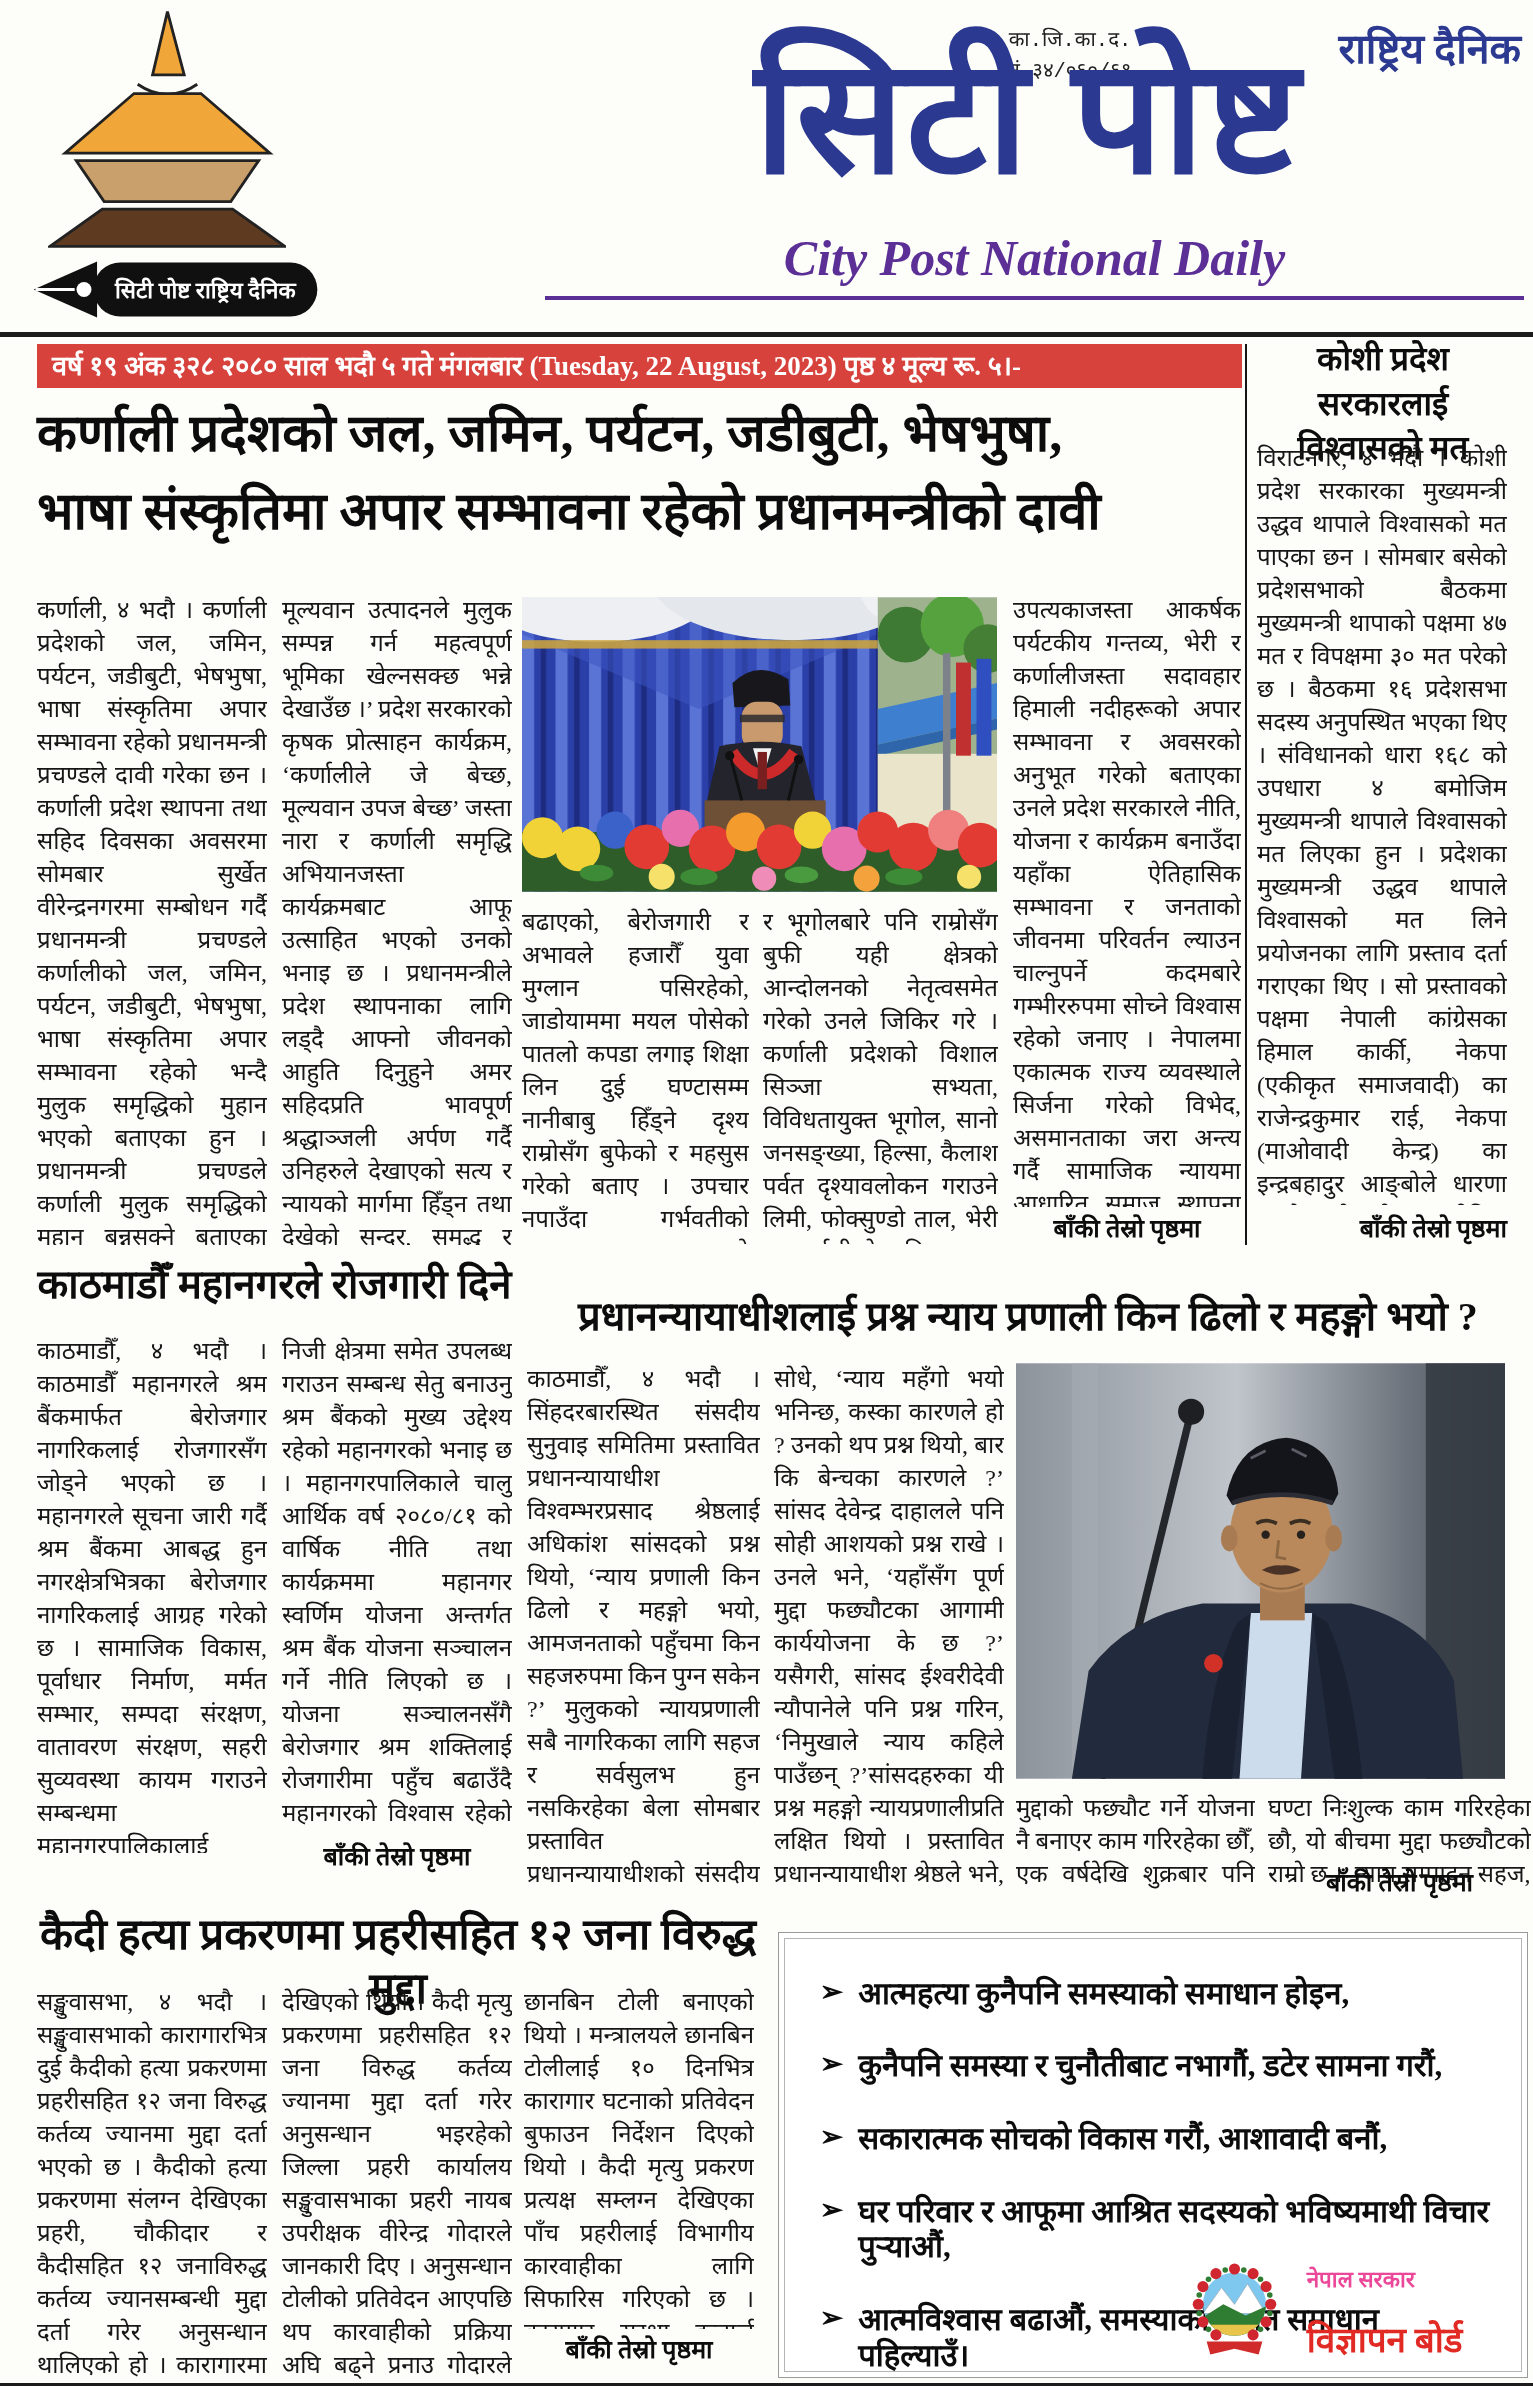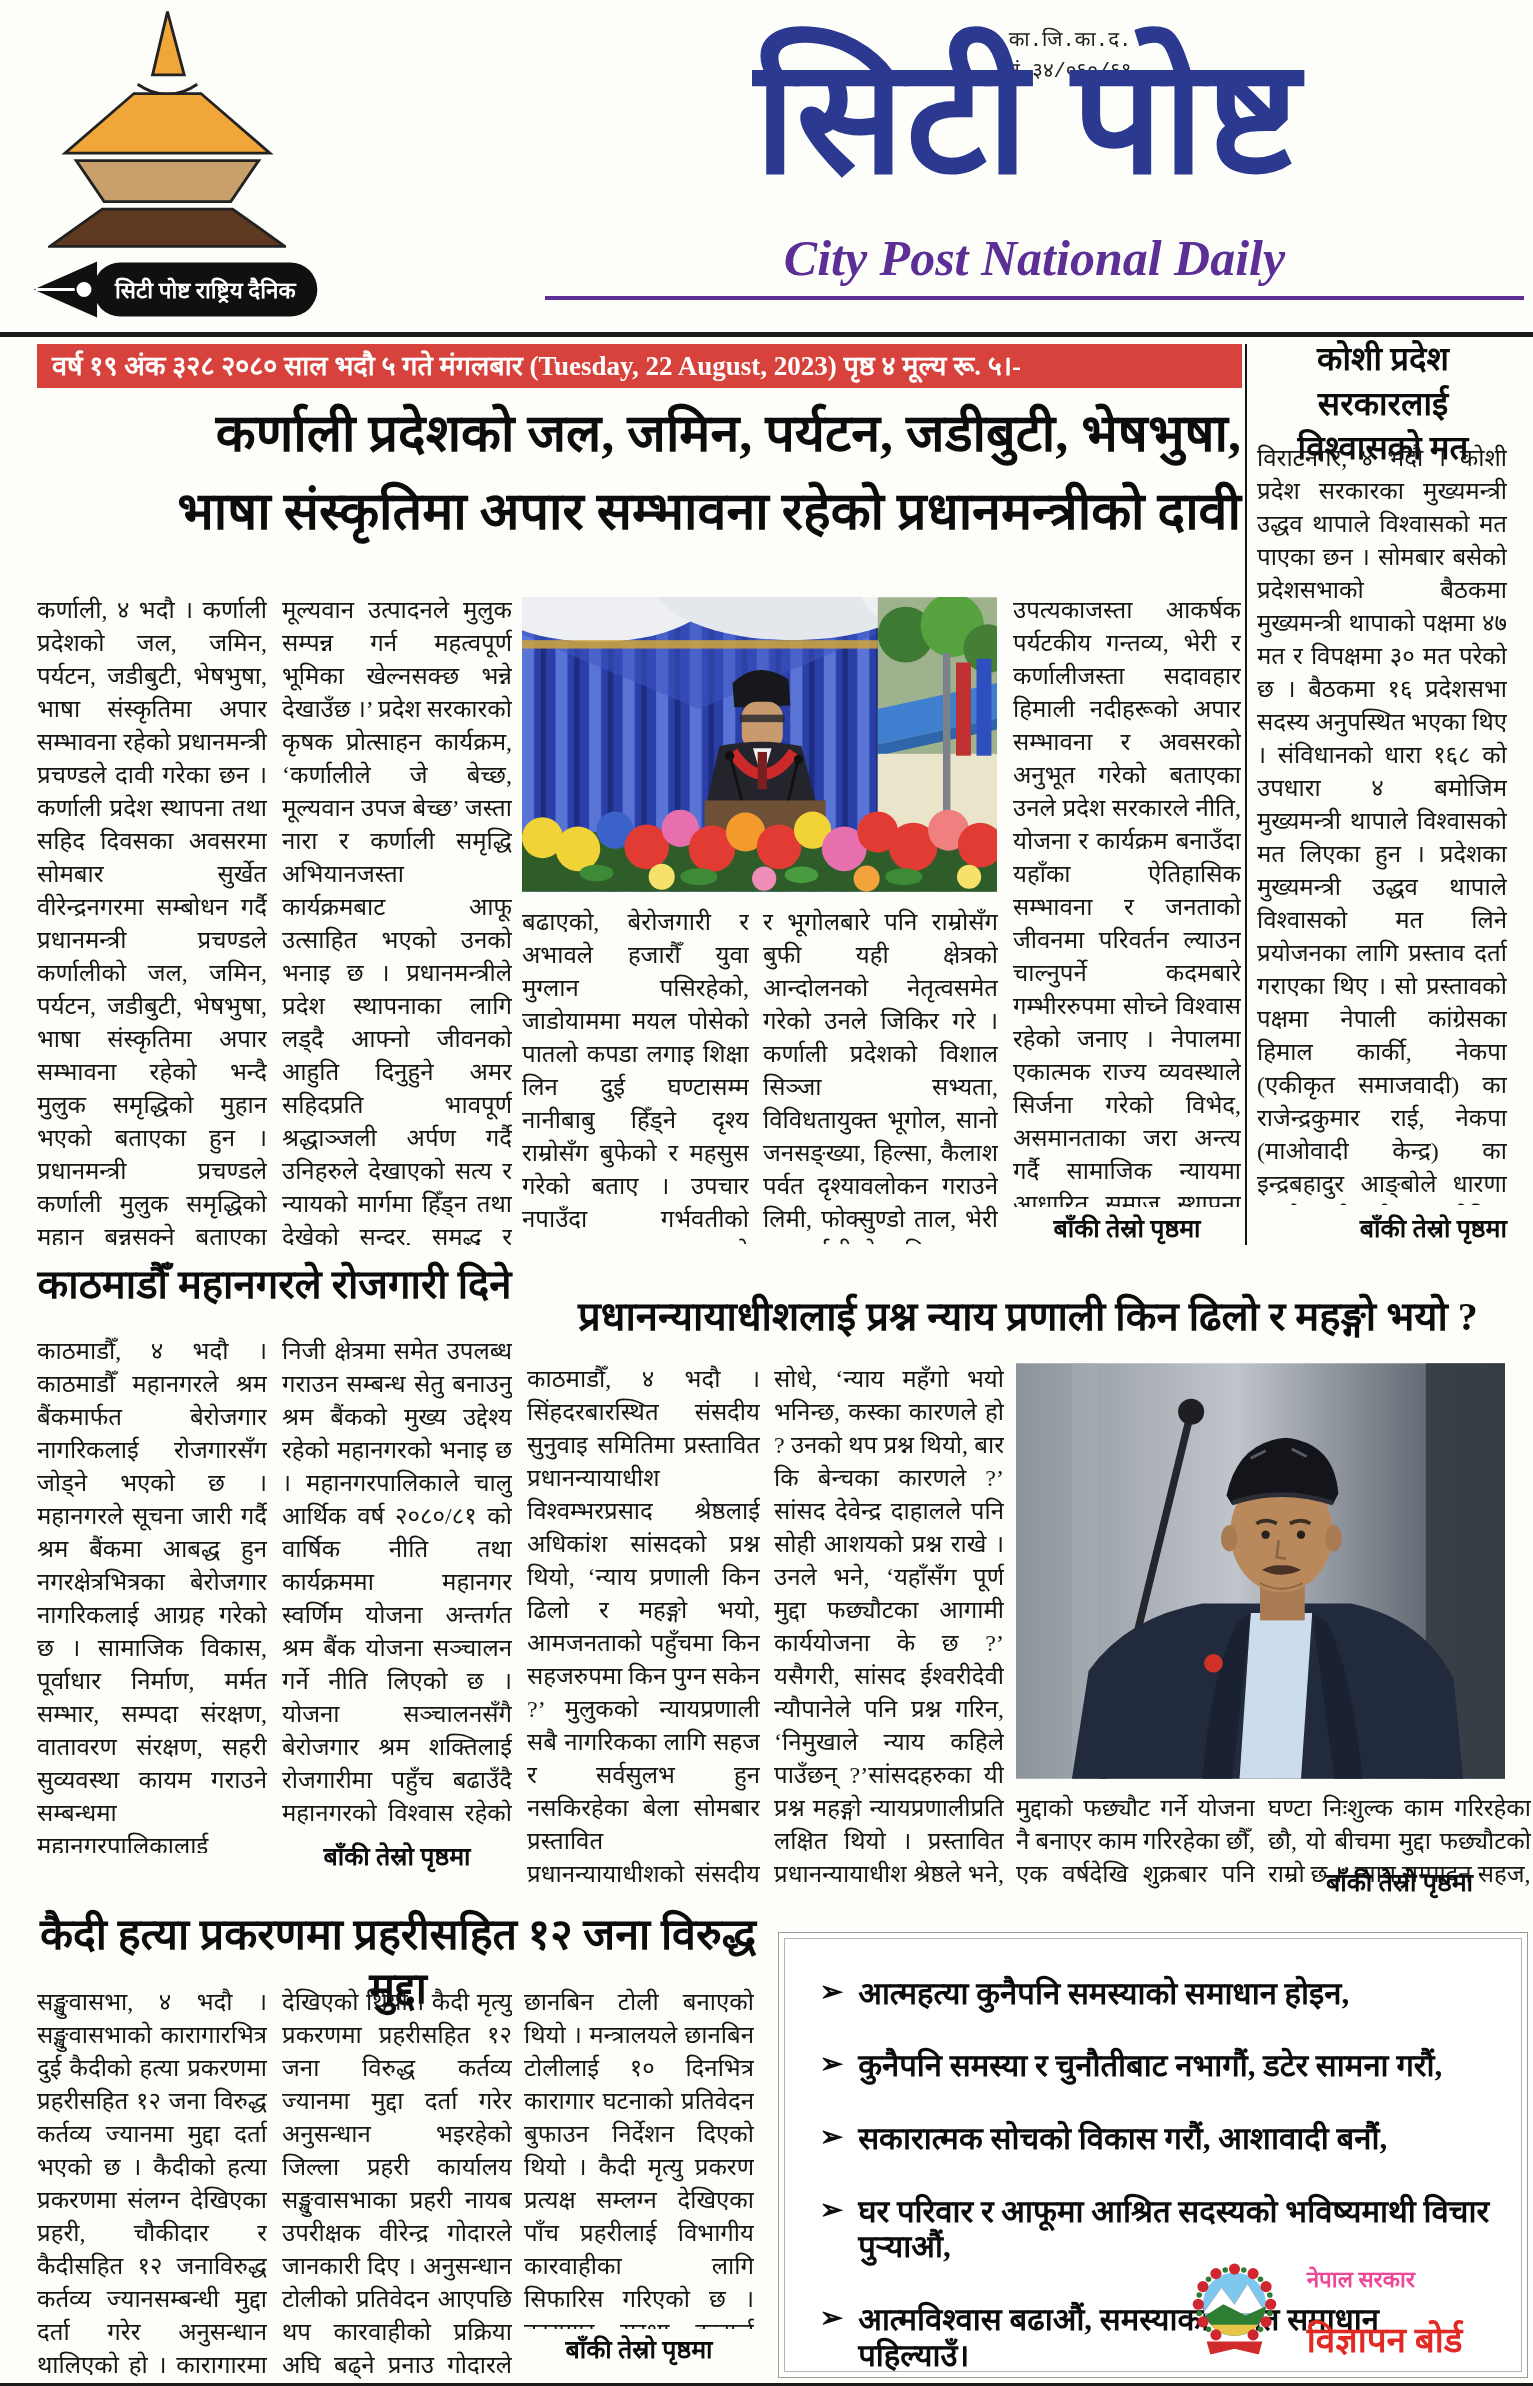--- a/index.html
+++ b/index.html
@@ -11,21 +11,21 @@
   .tagline{font-size:41px;font-weight:bold;color:#2b3990;text-align:right;}
   .title-np{font-size:160px;font-weight:bold;color:#2b3990;text-align:center;line-height:1.15;
             letter-spacing:1.9px;white-space:nowrap;}
   .title-en{font-size:50px;font-weight:bold;font-style:italic;color:#5b2f96;text-align:center;
             padding-bottom:9.3px;border-bottom:4.7px solid #5b2f96;white-space:nowrap;}
   .header-rule{background:#1c1c1c;}
   
   .datebar{background:#d8423c;color:#fff;font-weight:bold;font-size:27px;line-height:44px;
            padding-left:15px;white-space:nowrap;overflow:hidden;}
   
-  .h-xl{font-size:52px;font-weight:bold;line-height:1.5;text-align:right;color:#0c0c0c;}
+  .h-xl{font-size:52px;font-weight:bold;line-height:1.5;text-align:left;color:#0c0c0c;}
   .h-lg{font-size:40px;font-weight:bold;line-height:1.25;text-align:center;color:#0c0c0c;}
   .h-side{font-size:33px;font-weight:bold;line-height:1.35;text-align:center;color:#0c0c0c;}
   
   .col{font-size:24px;line-height:33px;text-align:justify;overflow:hidden;color:#161616;}
   .col::first-line{}
   .cont{font-size:25px;font-weight:bold;color:#0c0c0c;}
   .vrule{background:#151515;}
   
   .adbox{border:0.9px solid #9a9a9a;padding:4.7px;background:#fff;}
   .adbox-inner{border:0.9px solid #b5b5b5;width:100%;height:100%;box-sizing:border-box;
@@ -60,20 +60,21 @@
       <rect x="70" y="11" width="240" height="58" rx="29" fill="#101010"></rect>
       <text x="190" y="49" font-size="24" font-weight="bold" fill="#ffffff" text-anchor="middle" font-family="Liberation Serif, DejaVu Serif, serif">सिटी पोष्ट राष्ट्रिय दैनिक</text>
     </svg>
   </div>
 
   <div class="abs reg" style="left:970px;top:26px;width:200px;font-family:Liberation Mono, monospace;">
     <div>का.जि.का.द.</div>
     <div>नं.३४/०६०/६१</div>
   </div>
 
+  <div class="abs tagline" style="left:1156px;top:18.6px;width:365px;">राष्ट्रिय दैनिक</div>
 
   <div class="abs title-np" style="left:527px;top:26px;width:1002px;">सिटी पोष्ट</div>
 
   <div class="abs title-en" style="left:545px;top:229px;width:979px;font-family:Liberation Serif, serif;">City Post National Daily</div>
 
   <div class="abs header-rule" style="left:0;top:332px;width:1534px;height:4.7px;"></div>
 
   <div class="abs datebar" style="left:37px;top:344px;width:1190px;height:44px;">वर्ष १९  अंक ३२८  २०८० साल भदौ ५  गते  मंगलबार (Tuesday, 22 August, 2023) पृष्ठ ४  मूल्य रू. ५।-</div>
 
   <div class="abs vrule" style="left:1245px;top:344px;width:1.9px;height:901px;"></div>

